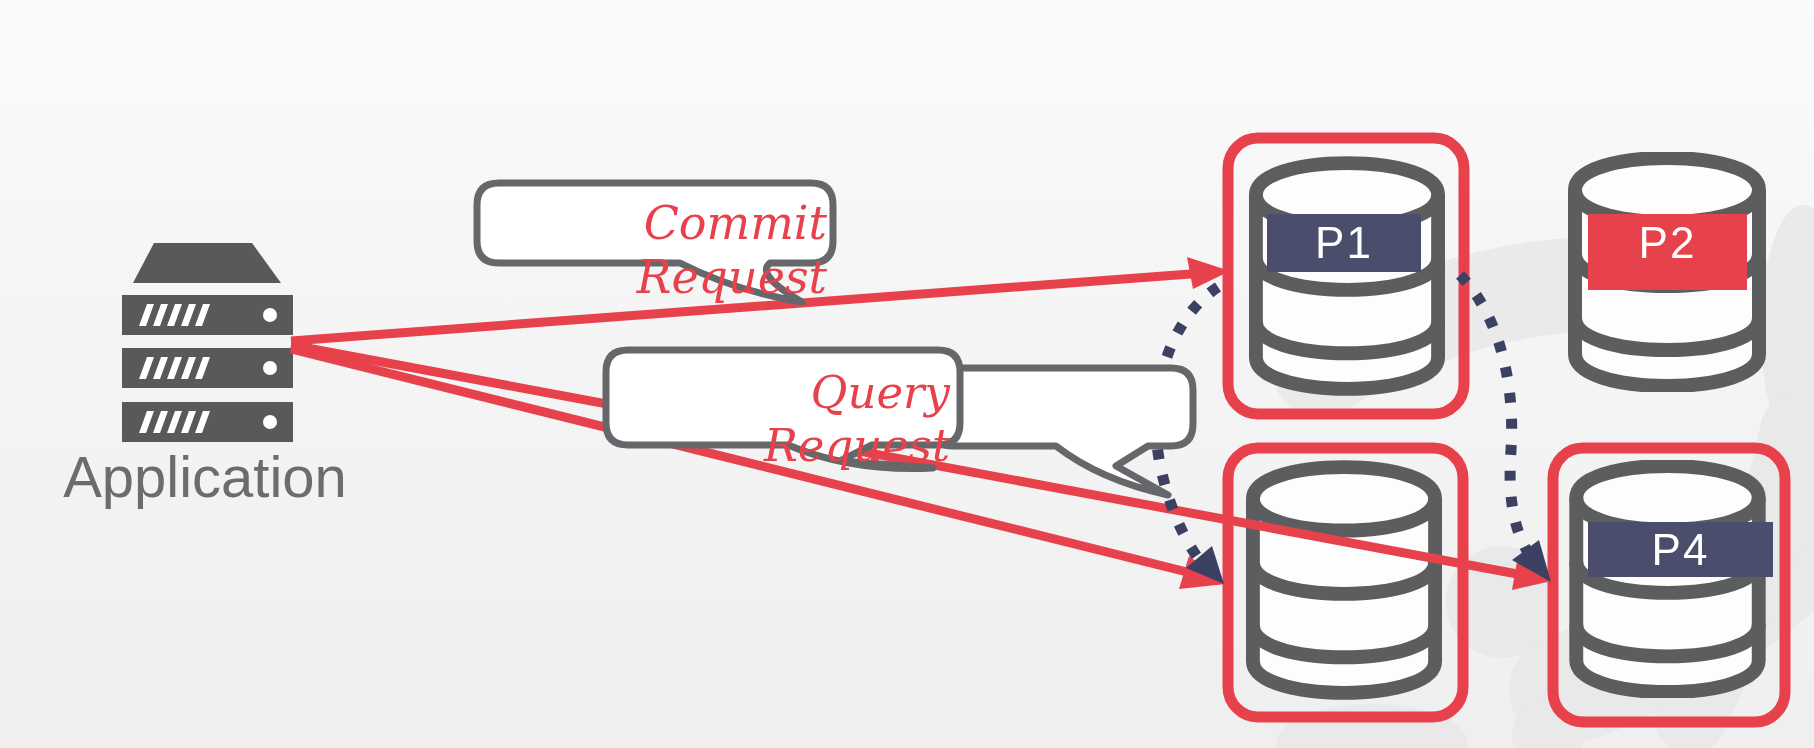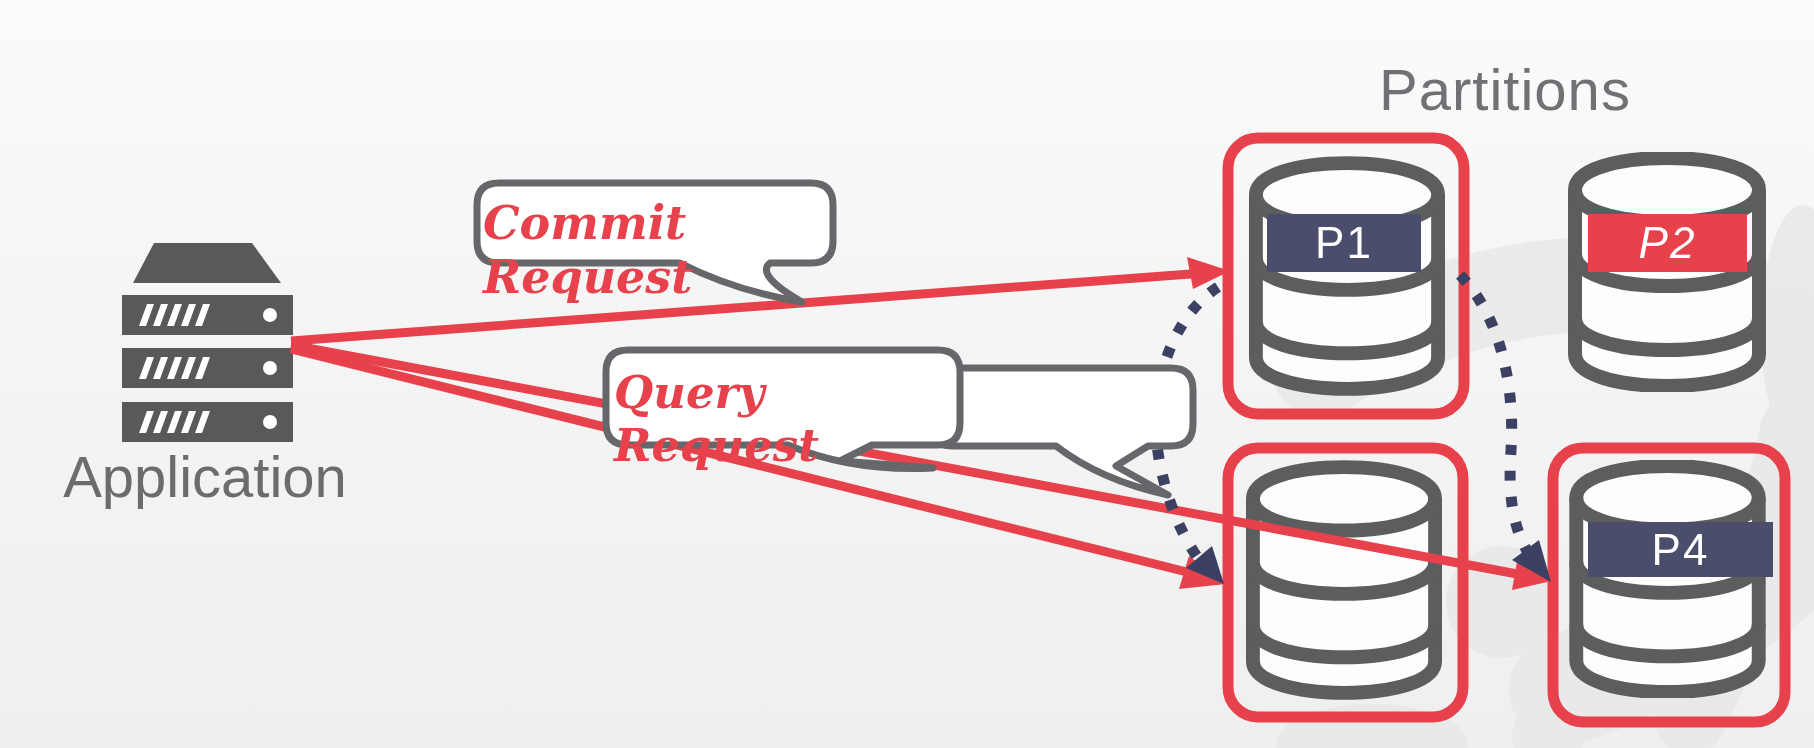--- a/index.html
+++ b/index.html
@@ -22,22 +22,22 @@
     left:30px;top:448px;width:350px;text-align:center;
     font-size:58px;color:#6b6c6e;line-height:58px;font-weight:400;
   }
   .p-label{
     position:absolute;color:#ffffff;text-align:center;
     font-size:44px;letter-spacing:2px;font-weight:400;
   }
   .p-label.navy{background:#4a4d6b;}
   .p-label.red{background:#e7414b;}
   .bubble-text{
-    position:absolute;text-align:left;color:#e7414b;
-    font-family:"DejaVu Serif", serif;font-style:italic;font-weight:bold;
+    position:absolute;text-align:right;color:#e7414b;
+    font-family:"DejaVu Serif", serif;font-style:italic;font-weight:normal;
   }
   .bt1{left:483px;top:196px;width:344px;font-size:46px;}
   .bt2{left:614px;top:366px;width:336px;font-size:45px;}
   .bt3{left:988px;top:384px;width:192px;font-size:42px;}
 </style>
 </head>
 <body>
 
 <div class="stage">
 
@@ -113,21 +113,21 @@
       <use href="#db" x="1245" y="460" width="198" height="240"></use>
     </g>
 
     <g>
       <rect x="1553" y="448" width="232" height="274" rx="30" fill="none" stroke="#e7414b" stroke-width="11"></rect>
       <use href="#db" x="1568" y="460" width="199" height="238"></use>
     </g>
   </svg>
 
   <div class="p-label navy" style="left:1267px;top:214px;width:154px;height:58px;line-height:58px;">P1</div>
-  <div class="p-label red" style="left:1588px;top:214px;width:159px;height:58px;line-height:58px;font-style:italic;">P2</div>
+  <div class="p-label red" style="left:1588px;top:214px;width:159px;height:76px;line-height:58px;">P2</div>
   <div class="p-label navy" style="left:1588px;top:522px;width:185px;height:55px;line-height:55px;">P4</div>
 
   <svg class="layer" width="1814" height="748" viewBox="0 0 1814 748">
 
     <g stroke="#e7414b" stroke-width="9" fill="#e7414b">
       <g>
         <line x1="291" y1="341" x2="1204" y2="273"></line>
         <polygon points="1230,271 1193,289 1187,257" stroke="none"></polygon>
       </g>
       <g>
@@ -157,21 +157,20 @@
                L952,446 Q930,446 930,424 L930,390 Q930,368 952,368 Z"></path>
       <path d="M628,350 L938,350 Q960,350 960,372 L960,423 Q960,445 938,445
                L872,445 L840,461 L933,468 Q852,472 788,445
                L628,445 Q606,445 606,423 L606,372 Q606,350 628,350 Z"></path>
       <path d="M499,183 L811,183 Q833,183 833,205 L833,241 Q833,263 811,263
                L770,263 Q755,275 802,302 Q735,291 680,263
                L499,263 Q477,263 477,241 L477,205 Q477,183 499,183 Z"></path>
     </g>
   </svg>
 
-  <div class="txt partitions-title">Partitions</div>
 
   <div class="txt server-label">
     <div>Application</div>
   </div>
 
   <div class="bubble-text bt1">Commit Request</div>
   <div class="bubble-text bt2">Query Request</div>
 
 </div>
 

